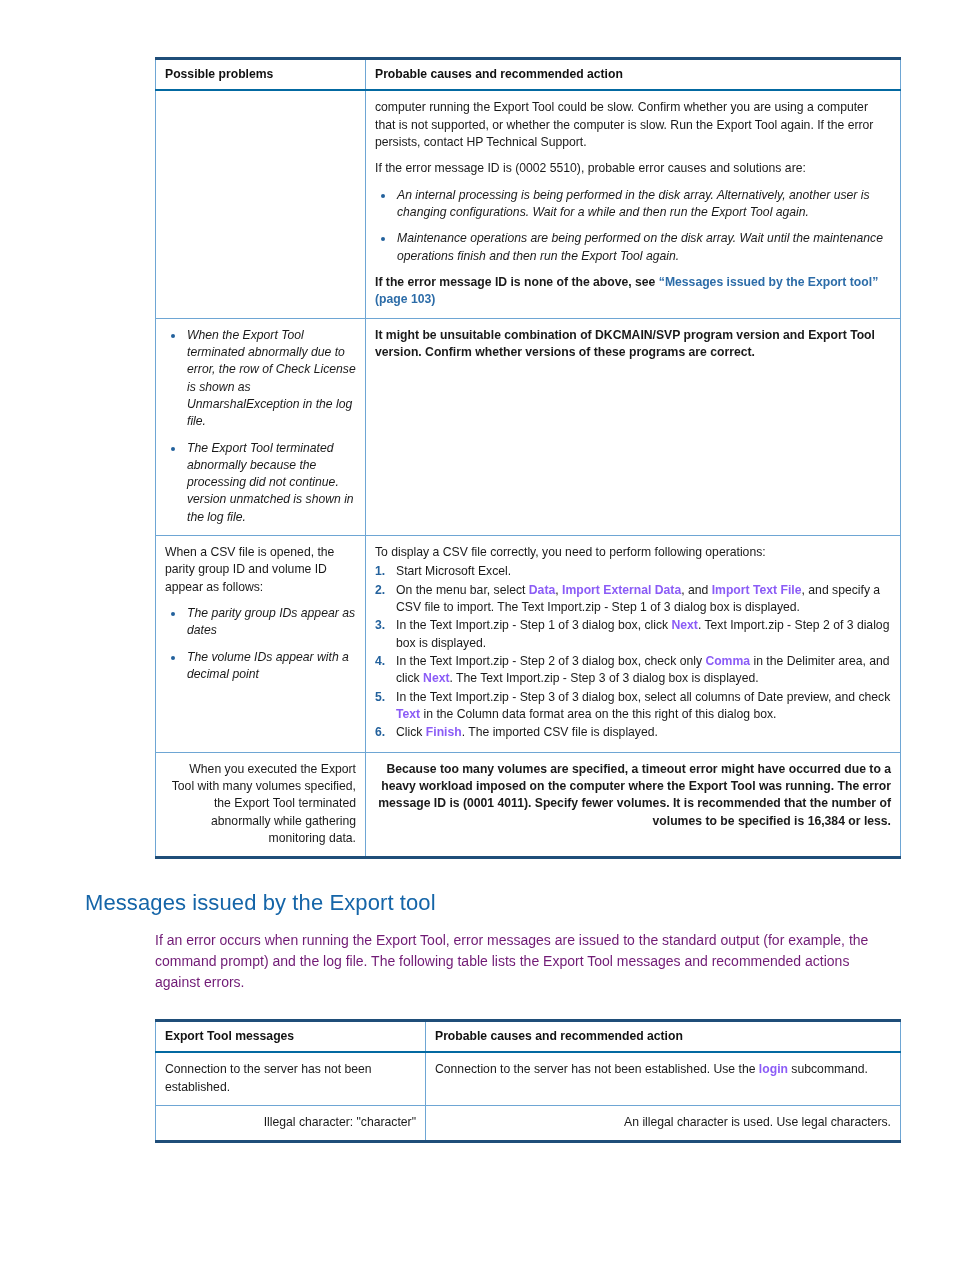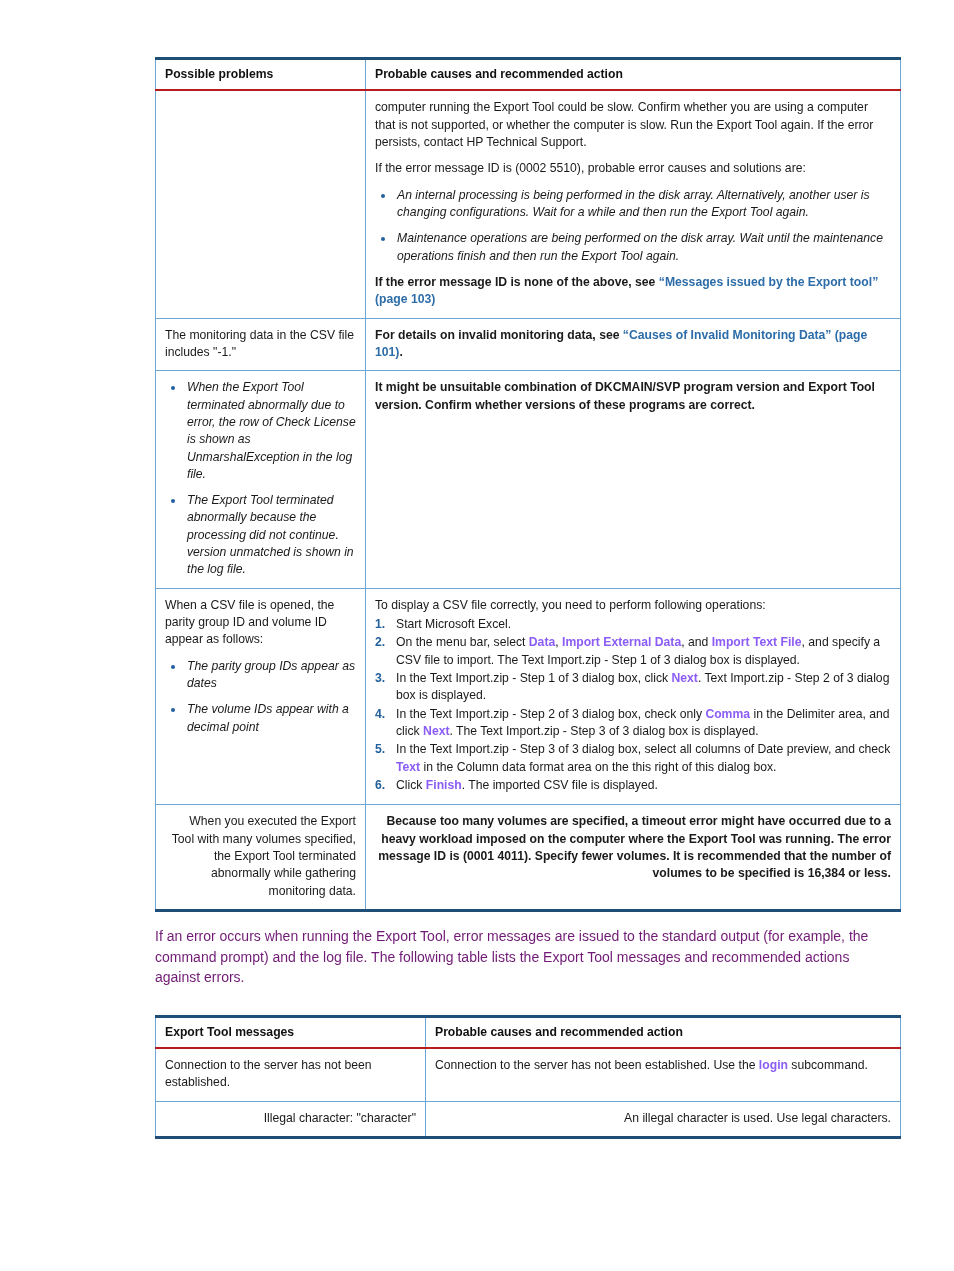--- a/index.html
+++ b/index.html
@@ -32,21 +32,21 @@
     table-layout: fixed;
   }
   .doc-table.table-top {
     margin-top: 57px;
   }
   .doc-table.table-bottom {
     margin-top: 0;
   }
   .doc-table thead th {
     border-top: 3px solid #1f4e79;
-    border-bottom: 2px solid #b91c1c;
+    border-bottom: 2px solid #0369a1;
     font-weight: bold;
     font-size: 12.2px;
     text-align: left;
     padding: 7px 9px 7px 9px;
     vertical-align: middle;
     color: #111111;
     line-height: 1.25;
   }
   .doc-table tbody td {
     border-bottom: 1px solid #6ea6d4;
@@ -180,28 +180,20 @@
           <ul class="bl spaced">
             <li>An internal processing is being performed in the disk array. Alternatively, another user is changing configurations. Wait for a while and then run the Export Tool again.</li>
             <li>Maintenance operations are being performed on the disk array. Wait until the maintenance operations finish and then run the Export Tool again.</li>
           </ul>
           <p class="blk last" style="margin-top:9px;">
             <span>If the error message ID is none of the above, see </span><span class="xref">“Messages issued by the Export tool” (page 103)</span>
           </p>
         </td>
       </tr>
 
-      <tr>
-        <td class="t1-c1">The monitoring data in the CSV file includes "-1."</td>
-        <td class="t1-c2 col-div">
-          <p class="blk last">
-            <span>For details on invalid monitoring data, see </span><span class="xref">“Causes of Invalid Monitoring Data” (page 101)</span><span>.</span>
-          </p>
-        </td>
-      </tr>
 
       <tr>
         <td class="t1-c1">
           <ul class="bl spaced">
             <li>When the Export Tool terminated abnormally due to error, the row of Check License is shown as UnmarshalException in the log file.</li>
             <li>The Export Tool terminated abnormally because the processing did not continue. version unmatched is shown in the log file.</li>
           </ul>
         </td>
         <td class="t1-c2 col-div">
           <p class="blk last">It might be unsuitable combination of DKCMAIN/SVP program version and Export Tool version. Confirm whether versions of these programs are correct.</p>
@@ -232,20 +224,21 @@
       <tr>
         <td class="t1-c1">When you executed the Export Tool with many volumes specified, the Export Tool terminated abnormally while gathering monitoring data.</td>
         <td class="t1-c2 col-div">
           <p class="blk last">Because too many volumes are specified, a timeout error might have occurred due to a heavy workload imposed on the computer where the Export Tool was running. The error message ID is (0001 4011). Specify fewer volumes. It is recommended that the number of volumes to be specified is 16,384 or less.</p>
         </td>
       </tr>
 
     </tbody>
   </table>
 
+  <h2 class="sec-head">Messages issued by the Export tool</h2>
   <p class="sec-body">If an error occurs when running the Export Tool, error messages are issued to the standard output (for example, the command prompt) and the log file. The following table lists the Export Tool messages and recommended actions against errors.</p>
 
   <div class="table-gap"></div>
 
   <table class="doc-table table-bottom">
     <thead>
       <tr>
         <th class="t2-c1">Export Tool messages</th>
         <th class="t2-c2 col-div">Probable causes and recommended action</th>
       </tr>

